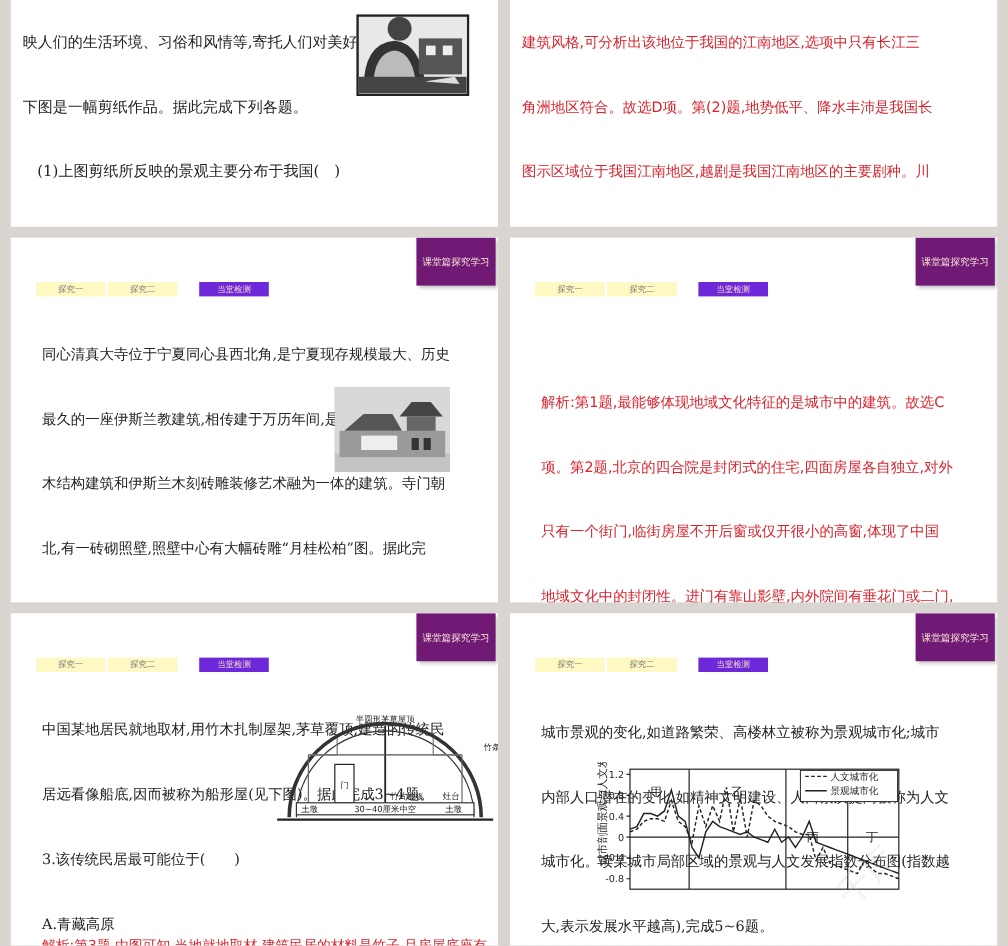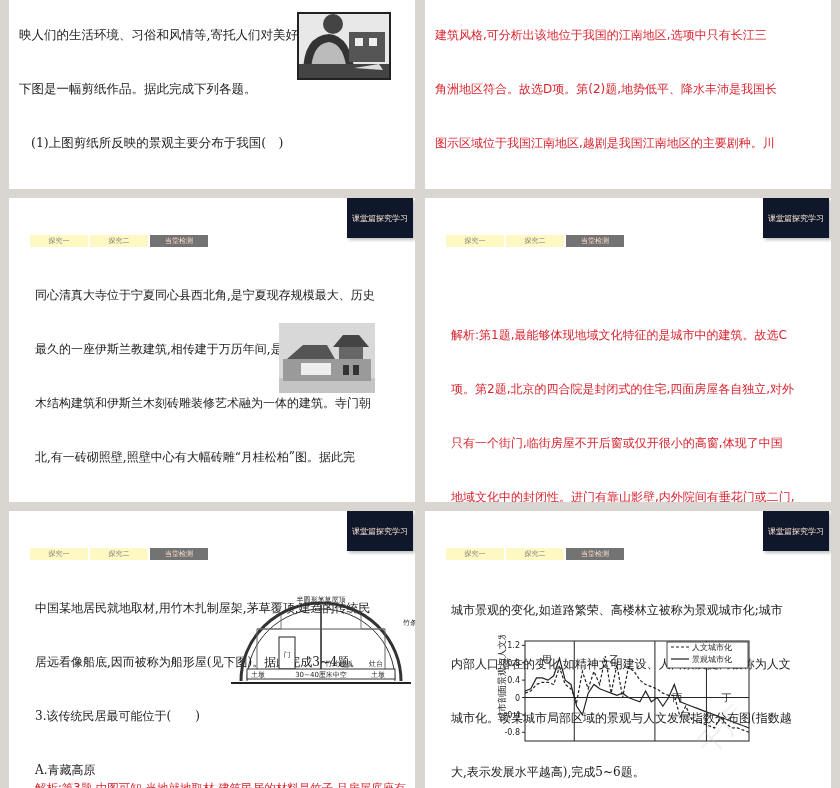--- a/index.html
+++ b/index.html
@@ -4,24 +4,24 @@
 <style>
   html,body{margin:0;padding:0;}
   body{width:840px;height:788px;background:#d9d6d2;position:relative;overflow:hidden;font-family:"DejaVu Sans","Liberation Sans",sans-serif;}
   .card{position:absolute;background:#ffffff;overflow:hidden;}
   .c1{left:9px;top:-10px;width:406px;height:199px;}
   .c2{left:425px;top:-10px;width:406px;height:199px;}
   .c3{left:9px;top:198px;width:406px;height:304px;}
   .c4{left:425px;top:198px;width:406px;height:304px;}
   .c5{left:9px;top:511px;width:406px;height:290px;}
   .c6{left:425px;top:511px;width:406px;height:290px;}
-  .badge{position:absolute;right:2px;top:0px;width:66px;height:40px;background:#0f172a;color:#fbe6d8;font-size:8px;display:flex;align-items:center;justify-content:center;box-shadow:2px 2px 3px rgba(0,0,0,0.25);}
+  .badge{position:absolute;right:2px;top:0px;width:66px;height:40px;background:#701a75;color:#fbe6d8;font-size:8px;display:flex;align-items:center;justify-content:center;box-shadow:2px 2px 3px rgba(0,0,0,0.25);}
   .tabs{position:absolute;left:21px;top:37px;display:flex;gap:2px;}
   .tab{width:58px;height:12px;font-size:7px;display:flex;align-items:center;justify-content:center;background:#fef9c3;color:#777;}
-  .tab.active{background:#737373;color:#f8d9c6;}
+  .tab.active{background:#6d28d9;color:#f8d9c6;margin-left:16px;}
   .txt{position:absolute;font-family:"DejaVu Serif","Liberation Serif",serif;color:#222;font-size:12.5px;line-height:18px;white-space:pre-wrap;}
   .red{font-family:"DejaVu Sans","Liberation Sans",sans-serif;color:#d9232d;font-size:12px;line-height:18px;position:absolute;white-space:pre-wrap;}
   .line{display:block;white-space:nowrap;}
   .img{position:absolute;background:#888;}
   .watermark{position:absolute;color:rgba(200,200,200,0.25);font-size:28px;transform:rotate(-45deg);pointer-events:none;}
 </style>
 </head>
 <body>
 
 <div class="card c1">

